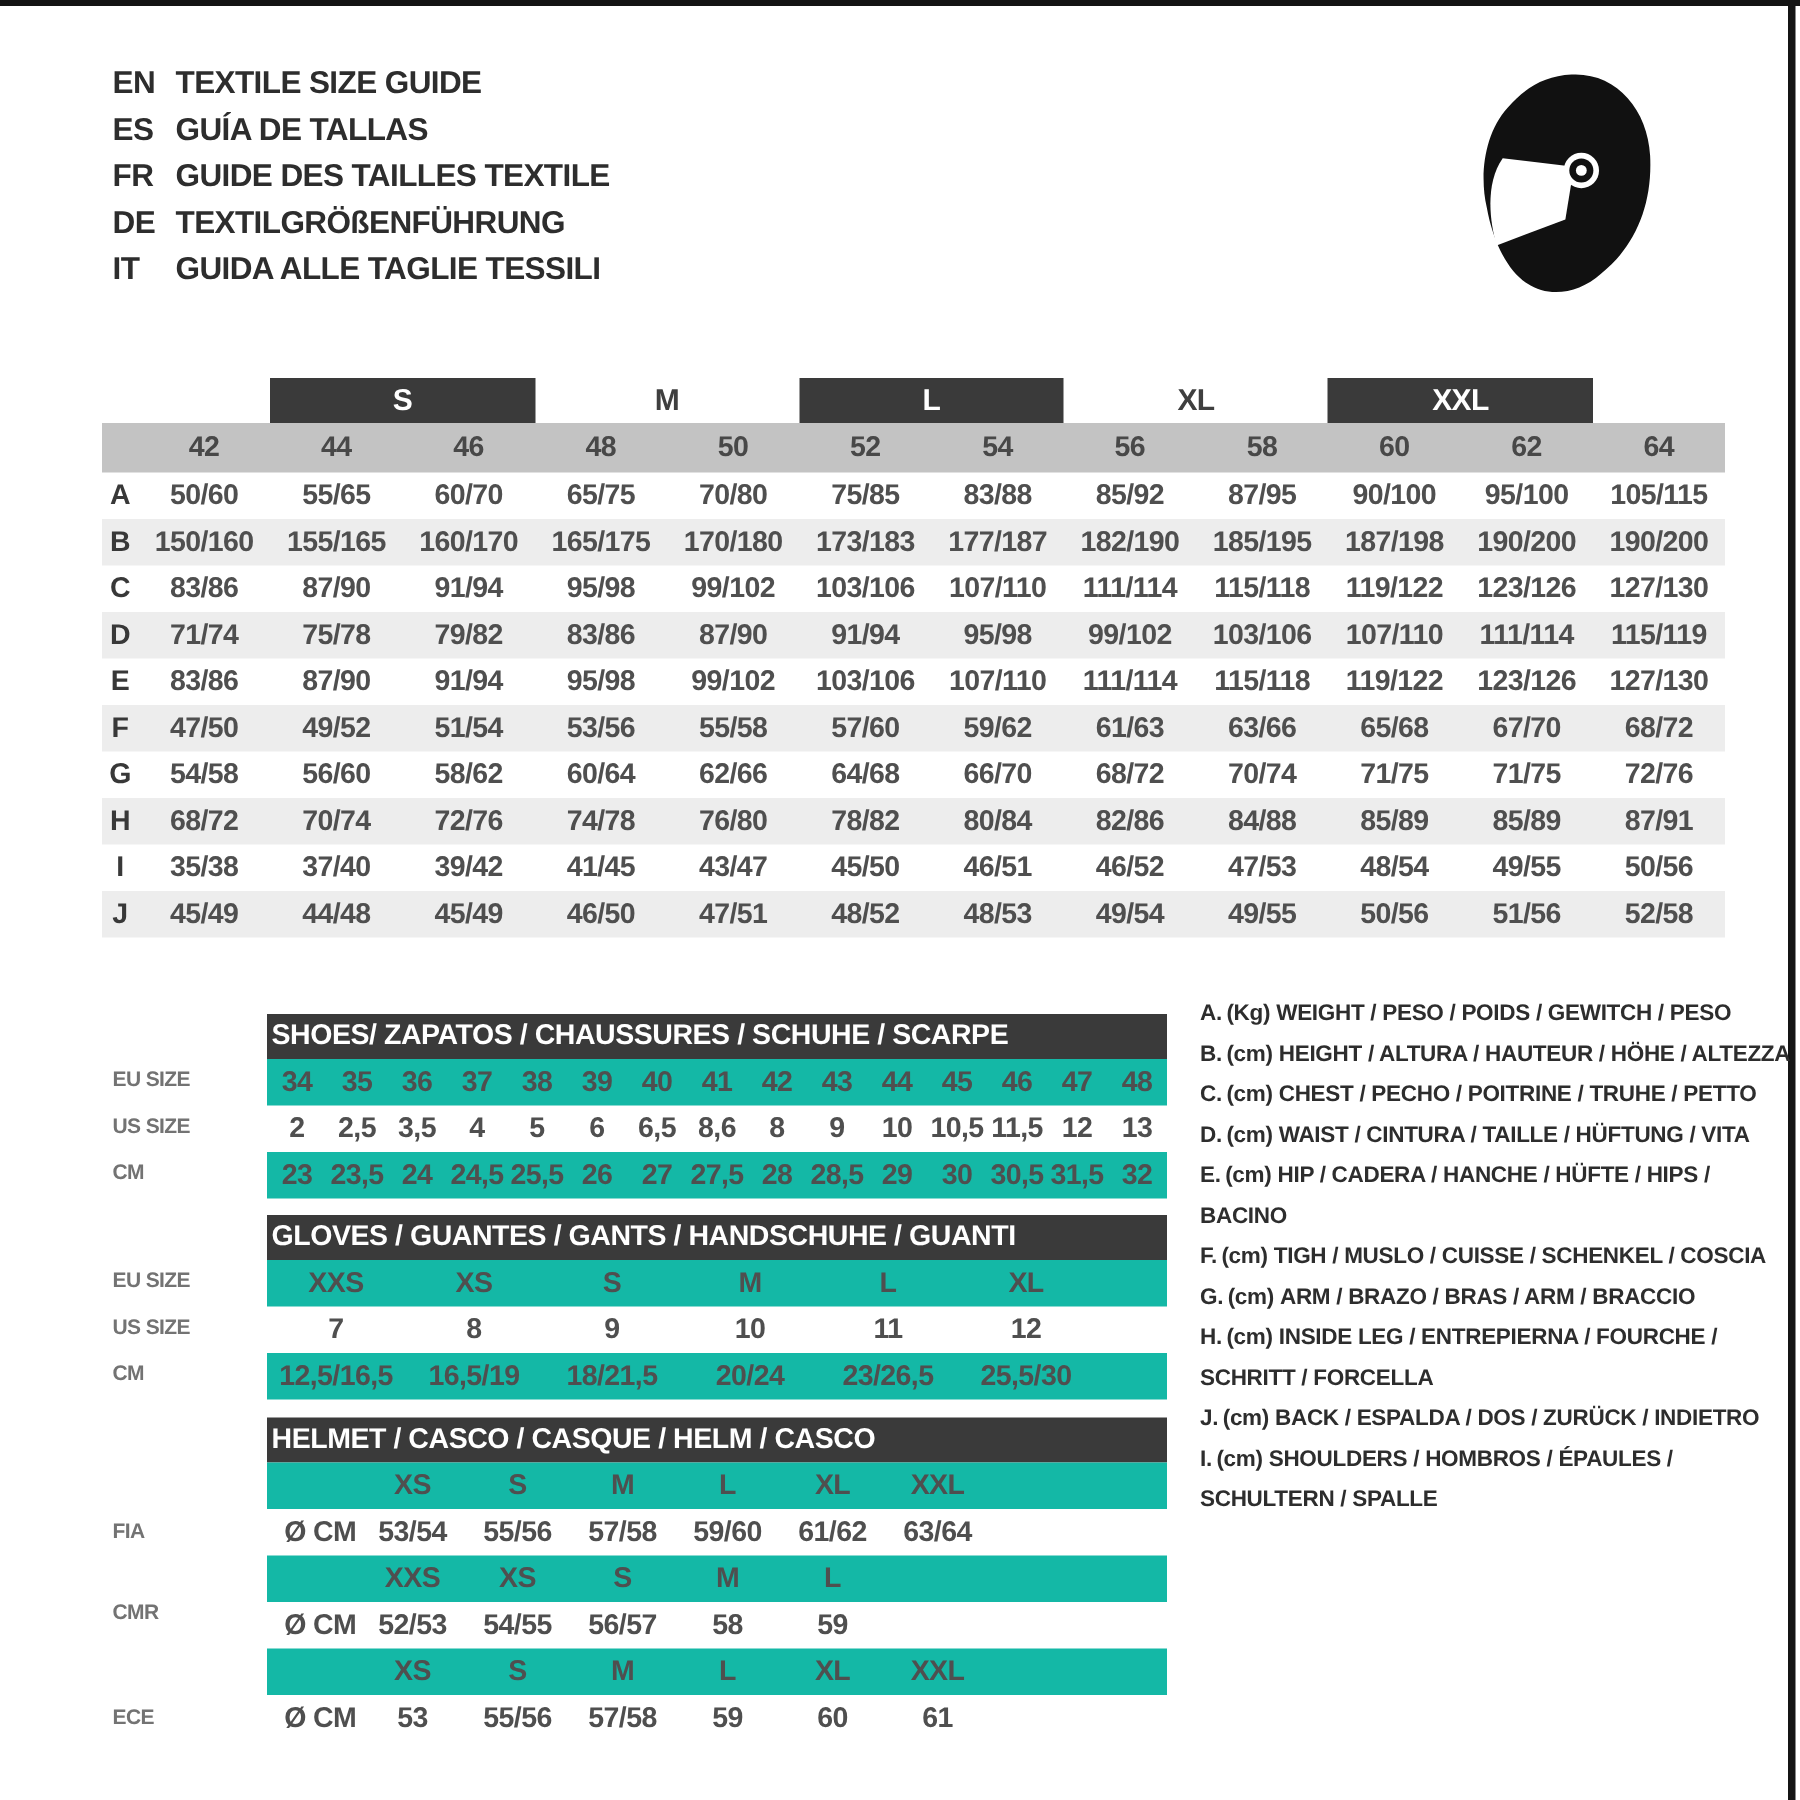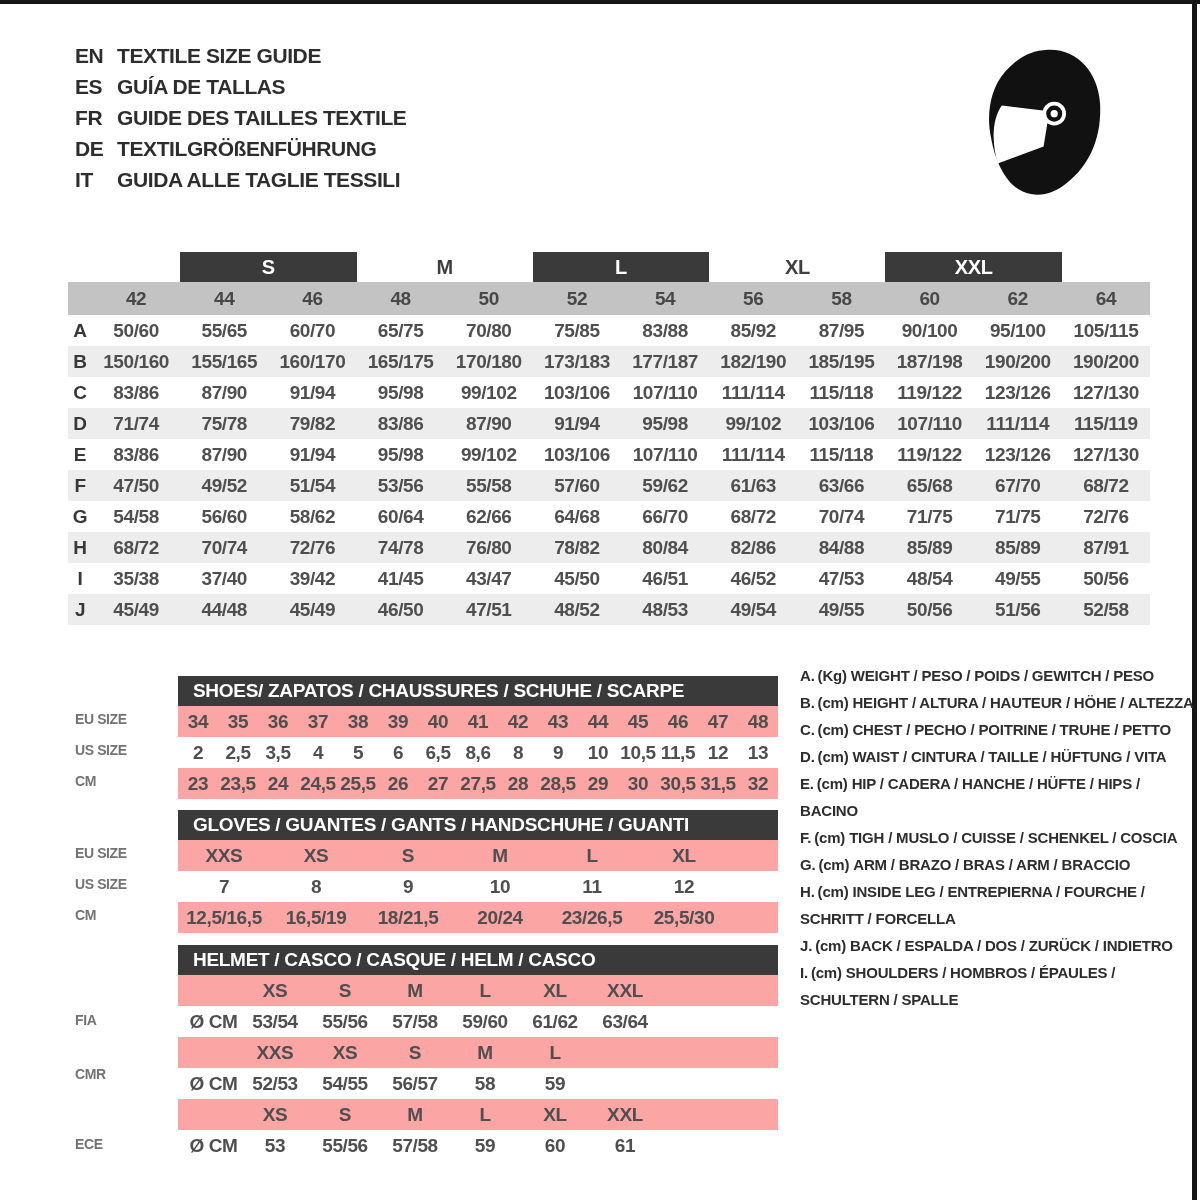--- a/index.html
+++ b/index.html
@@ -26,23 +26,23 @@
   .group{font-size:20px;height:30px;line-height:30px;}
   .group.boxed{background:#3a3a3a;color:#ffffff;}
   .group.plain{color:#3f3f3f;}
   .num-row{height:33px;background:#c3c3c3;color:#484848;font-size:19px;}
   .t-row{height:31px;font-size:19px;}
   .t-row.alt{background:#ededed;}
   .t-label{color:#383838;}
 
   
   .btable{position:absolute;width:600px;}
-  .title-bar{height:30px;background:#3a3a3a;color:#ffffff;font-size:19px;line-height:30px;padding-left:15px;letter-spacing:-0.3px;}
+  .title-bar{height:30px;background:#3a3a3a;color:#ffffff;font-size:19px;line-height:30px;padding-left:3px;letter-spacing:-0.3px;}
   .b-row{height:31px;display:grid;align-items:center;text-align:center;font-size:19px;}
-  .b-row.gray{background:#fca5a5;}
+  .b-row.gray{background:#14b8a6;}
   .shoes-grid{grid-template-columns:repeat(15,1fr);}
   .gloves-grid{grid-template-columns:repeat(6,92px) 1fr;}
   .helmet-grid{grid-template-columns:62px repeat(6,70px) 1fr;}
   .helmet-grid .unit{text-align:center;padding-left:9px;}
 
   .side-label{position:absolute;left:75px;font-size:14px;color:#737373;}
 
   
   .legend{position:absolute;left:800px;top:662px;width:400px;}
   .legend-item{font-size:15px;line-height:27px;color:#2d2d2d;letter-spacing:-0.2px;}

